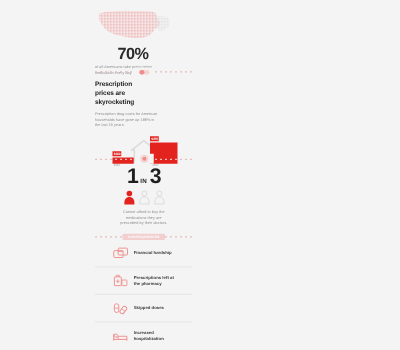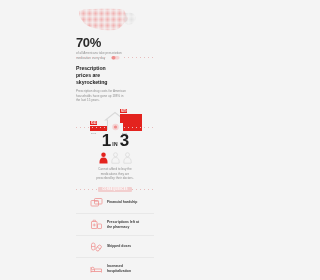--- a/index.html
+++ b/index.html
@@ -101,21 +101,21 @@
     width: 90px;
   }
   .map-wrap {
     position: relative;
     width: 62px;
     height: 28px;
     margin-left: 6px;
   }
   .map-wrap svg { display: block; }
 
-  .sec-map .stat-number { margin-left: 6px; }
+  .sec-map .stat-number { margin-left: 24px; }
   .sec-map .body-text { margin-left: 6px; width: 46px; }
 
   
   .sec-prices {
     position: absolute;
     left: 6px; top: 65px;
     width: 78px;
   }
   .sec-prices .section-heading { width: 46px; }
   .sec-prices .body-text { width: 50px; margin-top: 3px; }

